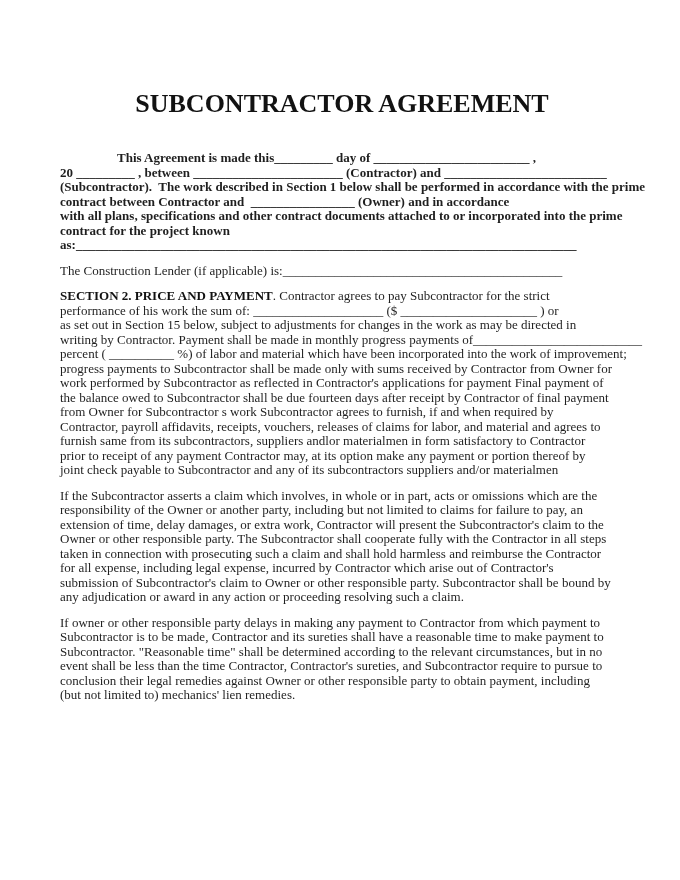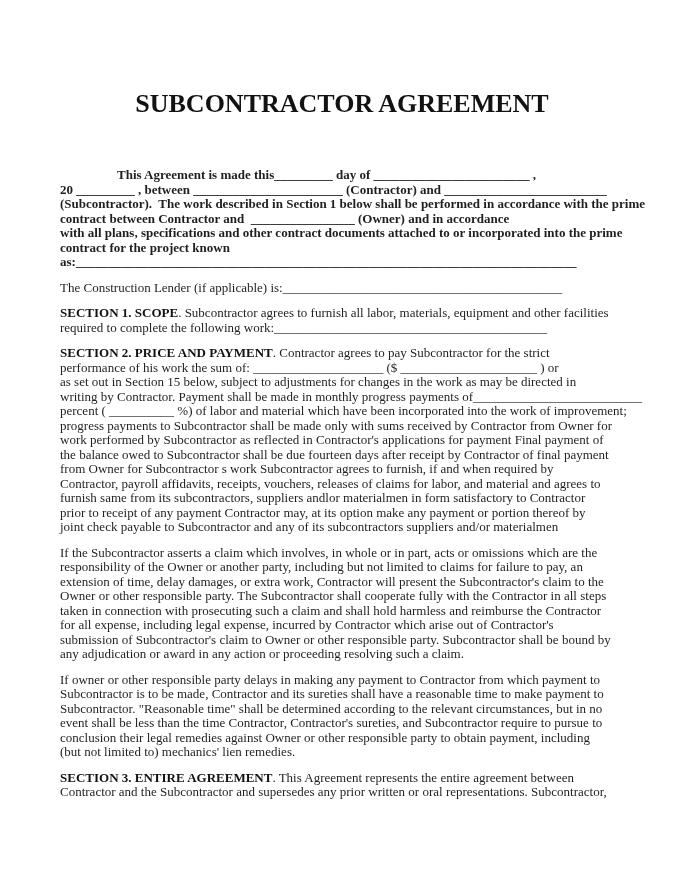--- a/index.html
+++ b/index.html
@@ -16,21 +16,21 @@
   }
   .page {
     padding: 0 56px 0 60px;
   }
   .doc-title {
     font-size: 26px;
     line-height: 36px;
     font-weight: bold;
     text-align: center;
     color: #121212;
-    margin: 86px 0 46px 0;
+    margin: 86px 0 29px 0;
   }
   .para {
     font-size: 13px;
     line-height: 14.5px;
     margin: 0 0 11px 0;
     white-space: pre;
   }
   .para.indent {
     text-indent: 57px;
     font-weight: bold;
@@ -49,22 +49,20 @@
   <p class="para indent">This Agreement is made this_________ day of ________________________ ,
 20 _________ , between _______________________ (Contractor) and _________________________
 (Subcontractor).  The work described in Section 1 below shall be performed in accordance with the prime
 contract between Contractor and  ________________ (Owner) and in accordance
 with all plans, specifications and other contract documents attached to or incorporated into the prime
 contract for the project known
 as:_____________________________________________________________________________</p>
 
   <p class="para">The Construction Lender (if applicable) is:___________________________________________</p>
 
-  <p class="para"><b>SECTION 1. SCOPE</b><span>. Subcontractor agrees to furnish all labor, materials, equipment and other facilities
-required to complete the following work:__________________________________________</span></p>
 
   <p class="para"><b>SECTION 2. PRICE AND PAYMENT</b><span>. Contractor agrees to pay Subcontractor for the strict
 performance of his work the sum of: ____________________ ($ _____________________ ) or
 as set out in Section 15 below, subject to adjustments for changes in the work as may be directed in
 writing by Contractor. Payment shall be made in monthly progress payments of__________________________
 percent ( __________ %) of labor and material which have been incorporated into the work of improvement;
 progress payments to Subcontractor shall be made only with sums received by Contractor from Owner for
 work performed by Subcontractor as reflected in Contractor's applications for payment Final payment of
 the balance owed to Subcontractor shall be due fourteen days after receipt by Contractor of final payment
 from Owner for Subcontractor s work Subcontractor agrees to furnish, if and when required by
@@ -82,15 +80,13 @@
 submission of Subcontractor's claim to Owner or other responsible party. Subcontractor shall be bound by
 any adjudication or award in any action or proceeding resolving such a claim.</p>
 
   <p class="para">If owner or other responsible party delays in making any payment to Contractor from which payment to
 Subcontractor is to be made, Contractor and its sureties shall have a reasonable time to make payment to
 Subcontractor. "Reasonable time" shall be determined according to the relevant circumstances, but in no
 event shall be less than the time Contractor, Contractor's sureties, and Subcontractor require to pursue to
 conclusion their legal remedies against Owner or other responsible party to obtain payment, including
 (but not limited to) mechanics' lien remedies.</p>
 
-  <p class="para"><b>SECTION 3. ENTIRE AGREEMENT</b><span>. This Agreement represents the entire agreement between
-Contractor and the Subcontractor and supersedes any prior written or oral representations. Subcontractor,</span></p>
 </div>
 
 </body></html>

